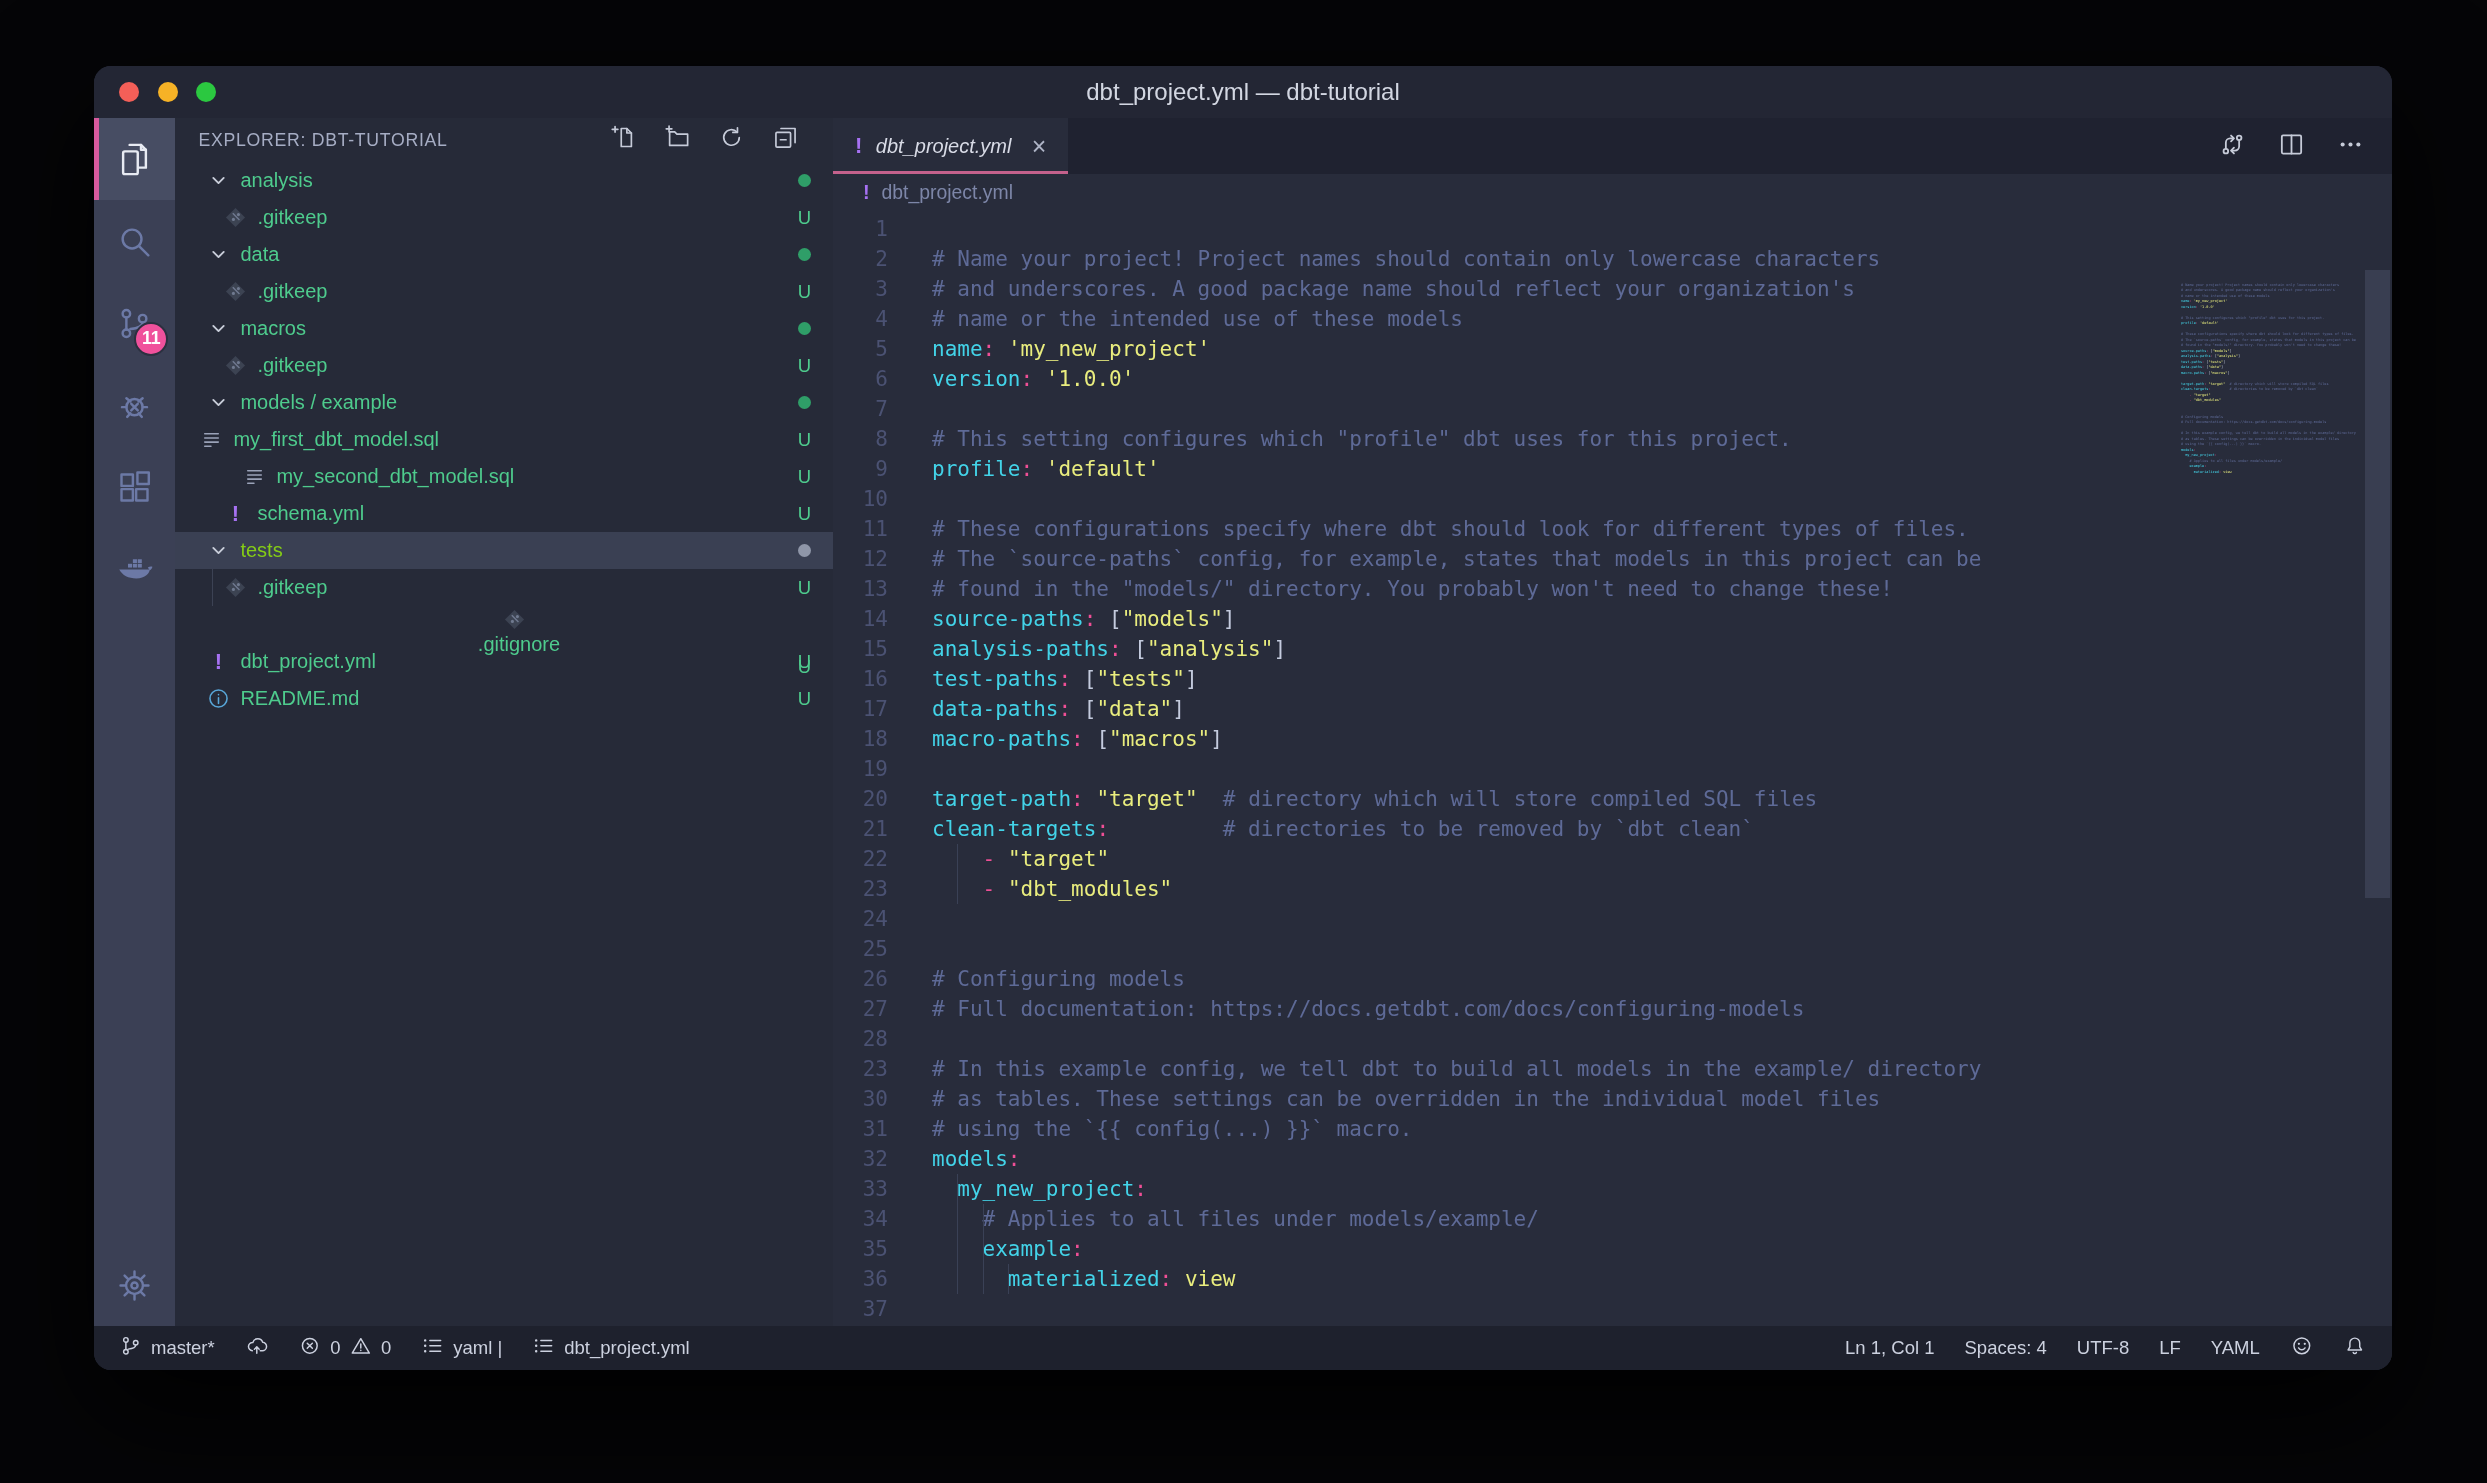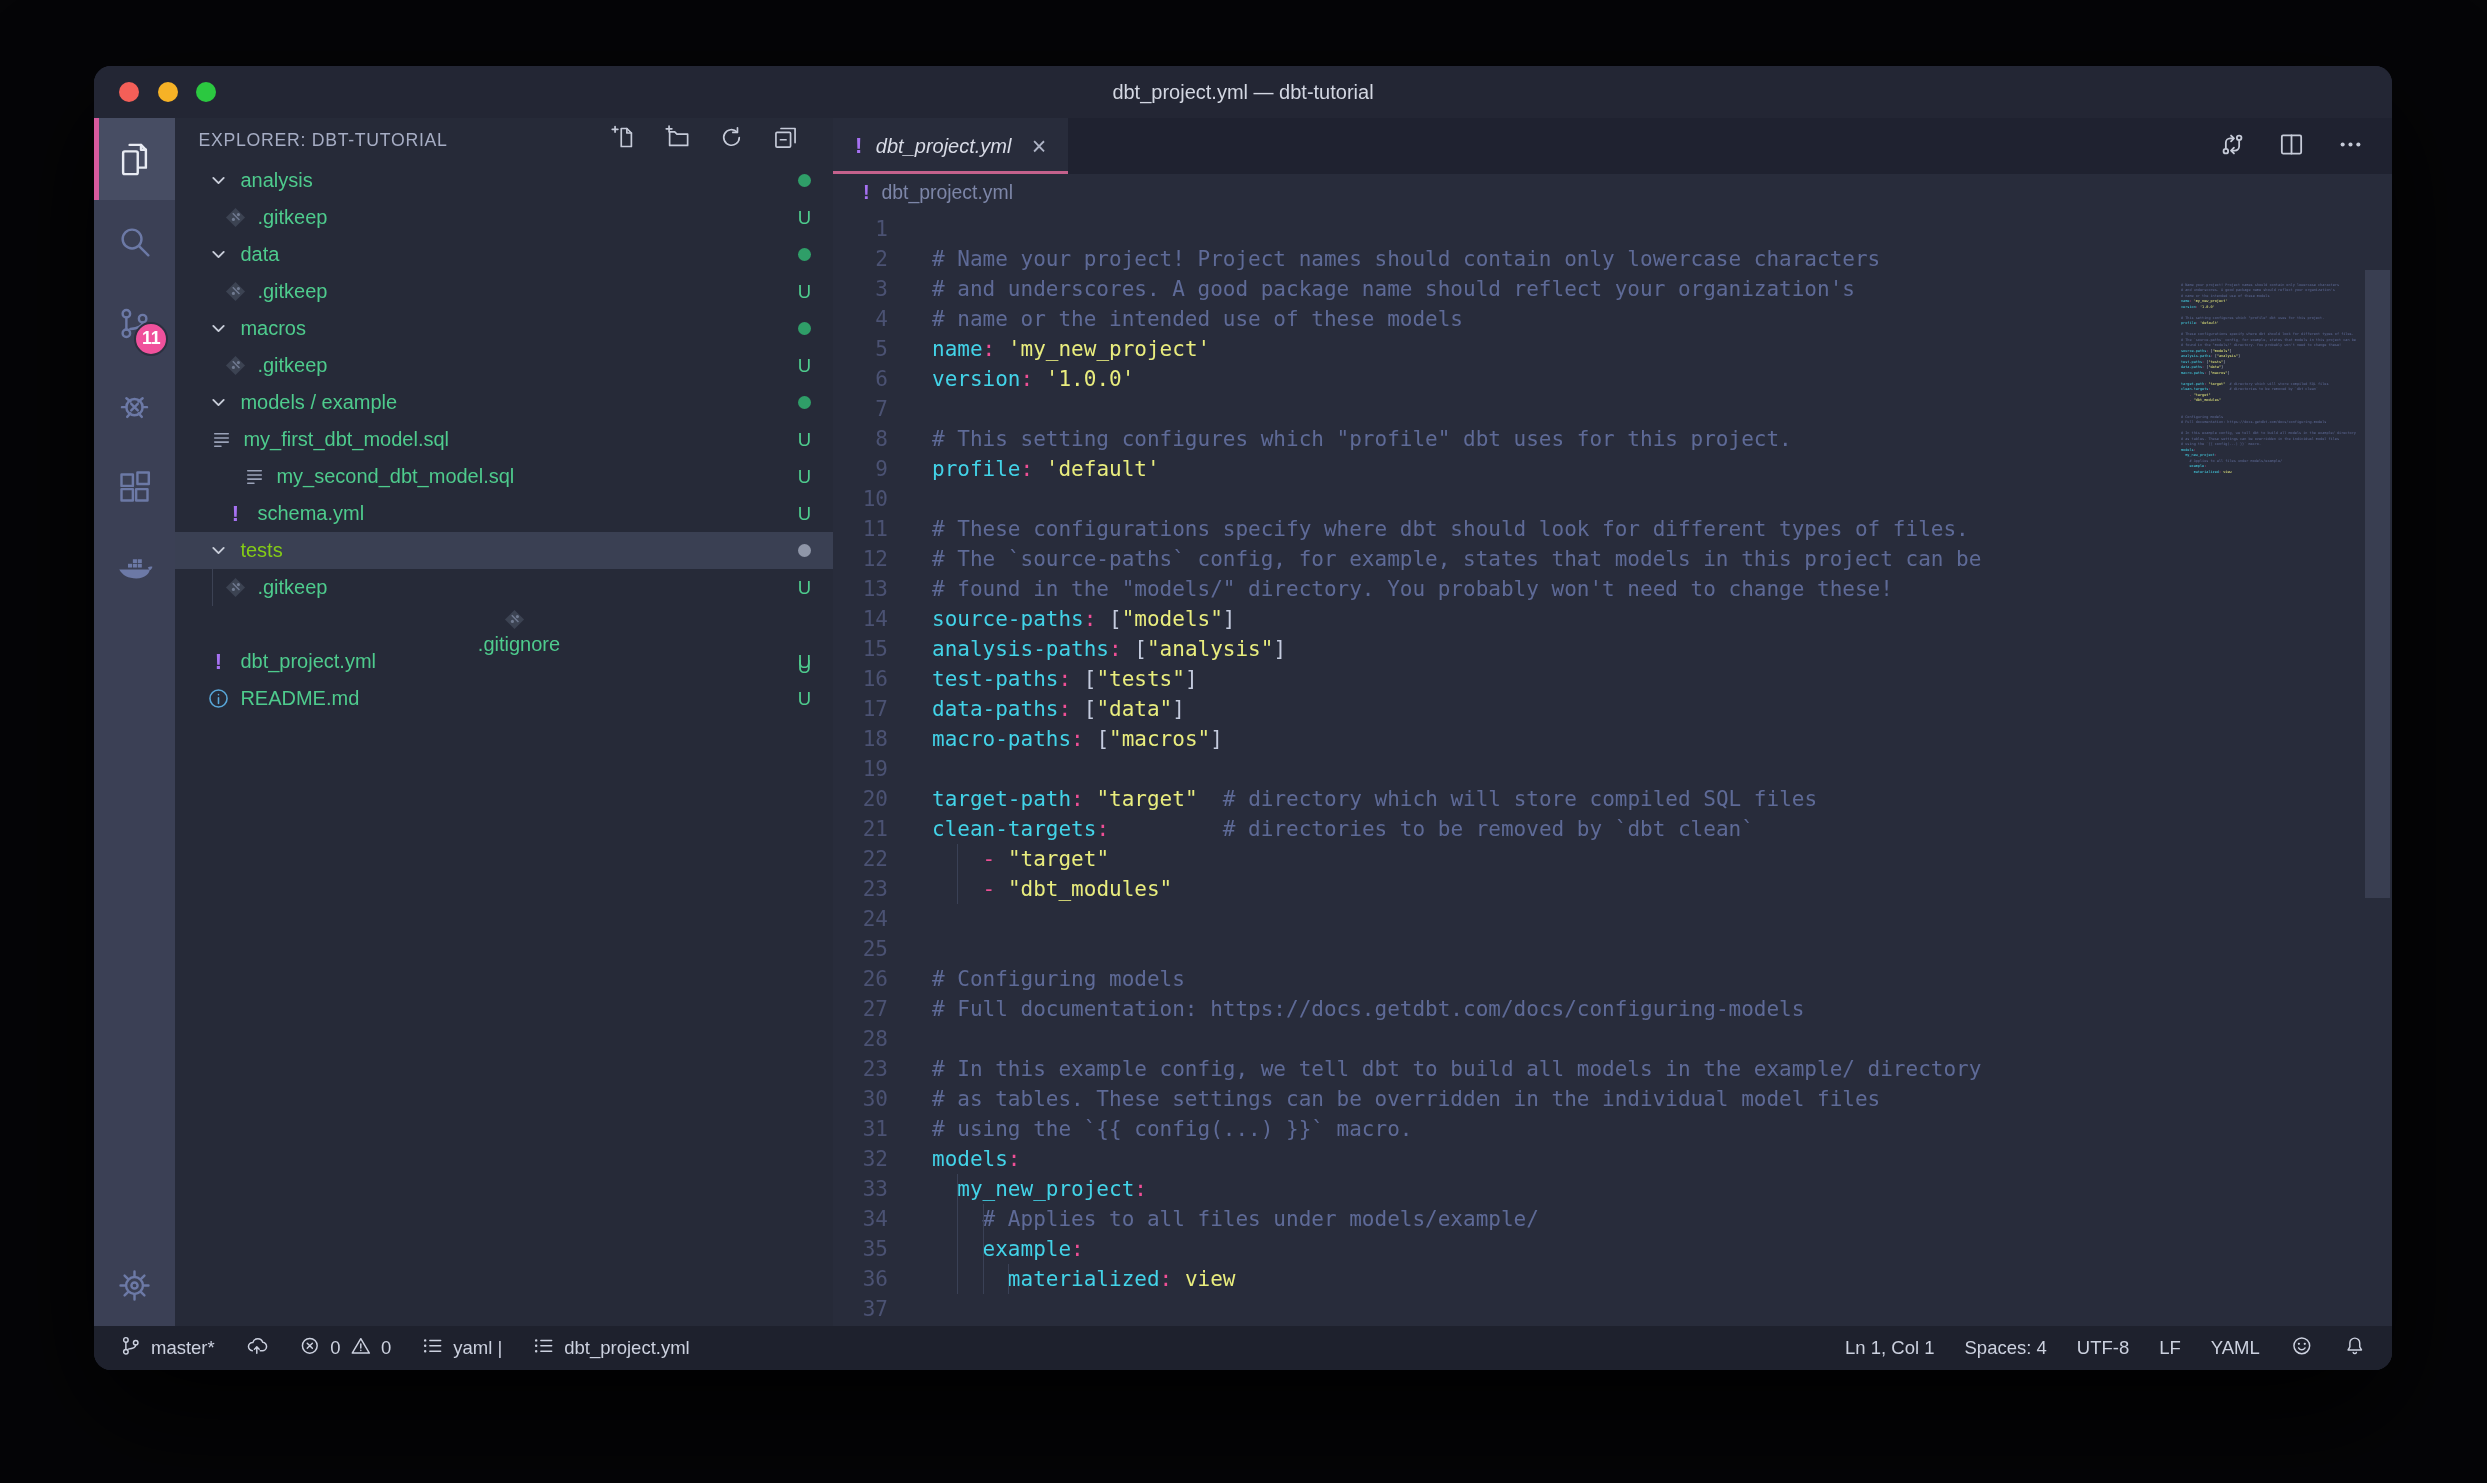--- a/index.html
+++ b/index.html
@@ -2,21 +2,21 @@
 <html style="font-size:13.5px"><head>
 <meta charset="utf-8">
 <style>
   html,body{margin:0;padding:0}
   body{width:2487px;height:1484px;background:#050507;font-family:"Liberation Sans",sans-serif;overflow:hidden;position:relative}
   .window{position:absolute;left:94px;top:66px;width:2298px;height:1304px;background:#282c3b;border-radius:17px;overflow:hidden;display:flex;flex-direction:column;box-shadow:0 42px 118px rgba(0,0,0,.9)}
   
   .titlebar{flex:0 0 52px;background:#232634;position:relative;display:flex;align-items:center;justify-content:center}
   .traffic{position:absolute;left:25px;top:0;height:100%;display:flex;align-items:center;gap:18.5px}
   .tl{width:20px;height:20px;border-radius:50%}
-  .win-title{color:#d3d7e2;font-size:20px}
+  .win-title{color:#d3d7e2;font-size:24px}
   
   .main{flex:1;display:flex;min-height:0}
   .activitybar{flex:0 0 81px;background:#3b4055;display:flex;flex-direction:column;justify-content:space-between}
   .act-item{width:81px;height:82px;display:flex;align-items:center;justify-content:center;color:#6c79a6;position:relative;box-sizing:border-box}
   .act-item svg{width:39px;height:39px}
   .act-item.active{color:#e8ebf3;background:#474d63;border-left:5px solid #d75a9e;padding-right:5px;--act-tile:#474d63}
   .act-badge{position:absolute;right:6.7px;bottom:8.4px;min-width:34px;height:34px;border-radius:17px;background:#f0519c;color:#fff;font-size:17.7px;font-weight:bold;display:flex;align-items:center;justify-content:center;border:2.5px solid #2c3040;box-sizing:border-box;padding:0 5px}
   
   .sidebar{flex:0 0 658px;background:#262a38;display:flex;flex-direction:column;min-height:0}
   .sb-header{flex:0 0 44px;display:flex;align-items:center;padding:0 34px 0 23.6px;color:#a6adc4;font-size:17.7px;letter-spacing:0.7px}
@@ -235,21 +235,21 @@
             <span class="ticon">
               <svg viewBox="0 0 24 24">
                 <path d="M7 9.5l5 5 5-5" fill="none" stroke="currentColor" stroke-width="1.8" stroke-linecap="round" stroke-linejoin="round"></path>
               </svg>
             </span>
             <span class="tlabel">models / example</span>
             <span class="tbadge">
               <span class="dot-g"></span>
             </span>
           </div>
-          <div class="trow" style="padding-left: 33px;">
+          <div class="trow" style="padding-left: 23px;">
             <span class="ticon">
               <svg viewBox="0 0 24 24" color="#9aa2b8">
                 <path d="M5.5 6.5h13M5.5 10.5h13M5.5 14.5h13M5.5 18.5h6" fill="none" stroke="currentColor" stroke-width="1.5" stroke-linecap="round" stroke-linejoin="round"></path>
               </svg>
             </span>
             <span class="tlabel">my_first_dbt_model.sql</span>
             <span class="tbadge">U</span>
           </div>
           <div class="trow" style="padding-left: 66px;">
             <span class="ticon">

